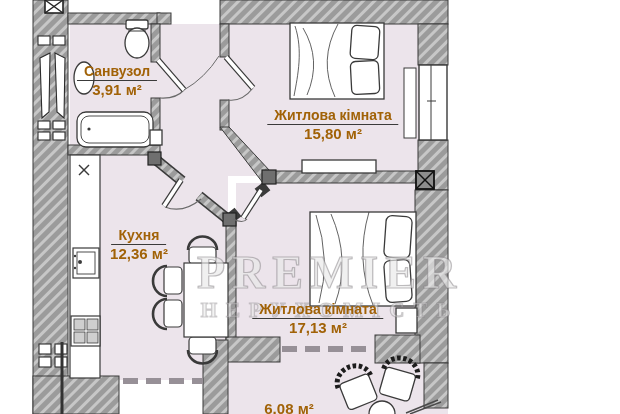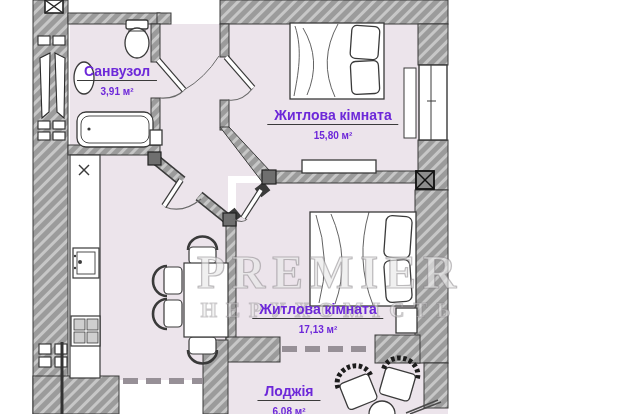--- a/index.html
+++ b/index.html
@@ -3,28 +3,28 @@
 <meta charset="utf-8">
 <style>
   html,body{margin:0;padding:0;background:#fff;}
   .stage{
     position:relative;width:620px;height:414px;background:#ffffff;
     overflow:hidden;font-family:"Liberation Sans",sans-serif;
   }
   .stage svg{position:absolute;left:0;top:0;}
   .room-label{
     position:absolute;transform:translateX(-50%);
-    text-align:center;color:#6d28d9;z-index:6;pointer-events:none;
+    text-align:center;color:#a16207;z-index:6;pointer-events:none;
     font-family:"Liberation Sans",sans-serif;white-space:nowrap;
   }
   .room-label .name{
     display:inline-block;font-size:14px;font-weight:700;
     border-bottom:1.6px solid #3a3a3a;padding:0 7px 1px 7px;line-height:1.15;
   }
-  .room-label .area{font-size:10px;font-weight:700;padding-top:6px;}
+  .room-label .area{font-size:15px;font-weight:700;padding-top:6px;}
   .watermark{
     position:absolute;z-index:5;pointer-events:none;text-align:center;
     font-family:"Liberation Serif",serif;font-weight:700;
     color:rgba(255,255,255,0.55);
     -webkit-text-stroke:1.2px rgba(125,120,125,0.45);
     text-stroke:1.2px rgba(125,120,125,0.45);
     text-shadow:0 0 1px rgba(120,120,120,0.25);
   }
   .watermark.line1{left:330px;top:250px;transform:translateX(-50%);
     font-size:46px;letter-spacing:7px;line-height:1;}
@@ -250,24 +250,28 @@
   <div class="room-label" style="left:117px;top:62px;">
     <span class="name">Санвузол</span><br>
     <span class="area">3,91 м²</span>
   </div>
 
   <div class="room-label" style="left:333px;top:106px;">
     <span class="name">Житлова кімната</span><br>
     <span class="area">15,80 м²</span>
   </div>
 
+  <div class="room-label" style="left:139px;top:226px;">
+    <span class="name">Кухня</span><br>
+    <span class="area">12,36 м²</span>
+  </div>
 
   <div class="room-label" style="left:318px;top:300px;">
     <span class="name">Житлова кімната</span><br>
     <span class="area">17,13 м²</span>
   </div>
 
   <div class="room-label" style="left:289px;top:382px;">
-    <span class="name">Лоджія</span><br>
+    <br>
     <span class="area">6,08 м²</span>
   </div>
 
 </div>
 
 </body></html>

